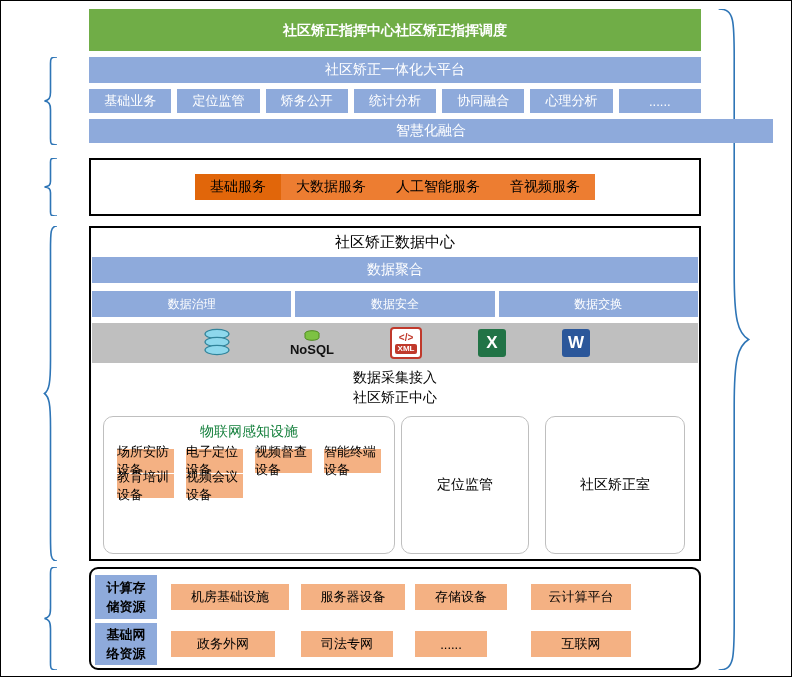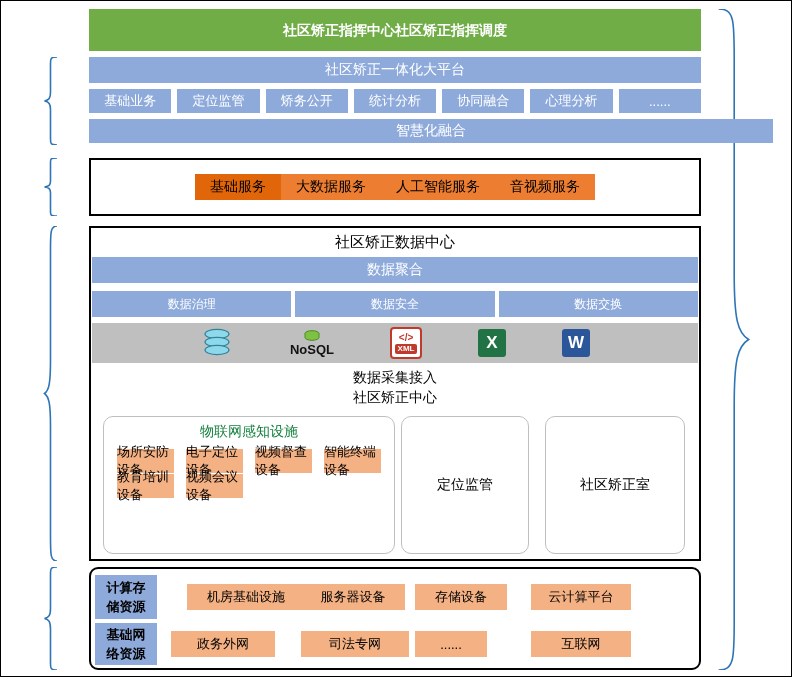--- a/index.html
+++ b/index.html
@@ -132,26 +132,26 @@
     line-height:19px; white-space:pre-line; text-align:center;
     display:flex; align-items:center; justify-content:center;
   }
   .res-label.compute { top:6px;  height:44px; }
   .res-label.network { top:54px; height:42px; }
   .res-box {
     position:absolute; height:26px;
     background:var(--orange-light,#F4B183); color:#000; font-size:13px;
     display:flex; align-items:center; justify-content:center;
   }
-  .r1a { left:80px;  top:15px; width:118px;margin-left:16px; }
+  .r1a { left:80px;  top:15px; width:118px; }
   .r1b { left:210px; top:15px; width:104px; }
   .r1c { left:324px; top:15px; width:92px;  }
   .r1d { left:440px; top:15px; width:100px; }
   .r2a { left:80px;  top:62px; width:104px; }
-  .r2b { left:210px; top:62px; width:108px; }
+  .r2b { left:210px; top:62px; width:92px; }
   .r2c { left:324px; top:62px; width:72px;  }
   .r2d { left:440px; top:62px; width:100px; }
 </style>
 </head>
 <body>
 
 <div class="canvas">
 
   <svg class="brace lb1" viewBox="0 0 20 100" preserveAspectRatio="none">
     <path d="M 16 0 C 9 0 9.5 2 9.5 9 L 9.5 40 C 9.5 47 8 49 3.5 50 C 8 51 9.5 53 9.5 60 L 9.5 91 C 9.5 98 9 100 16 100" fill="none" stroke="#2E75B6" stroke-width="1.6" vector-effect="non-scaling-stroke"></path>

